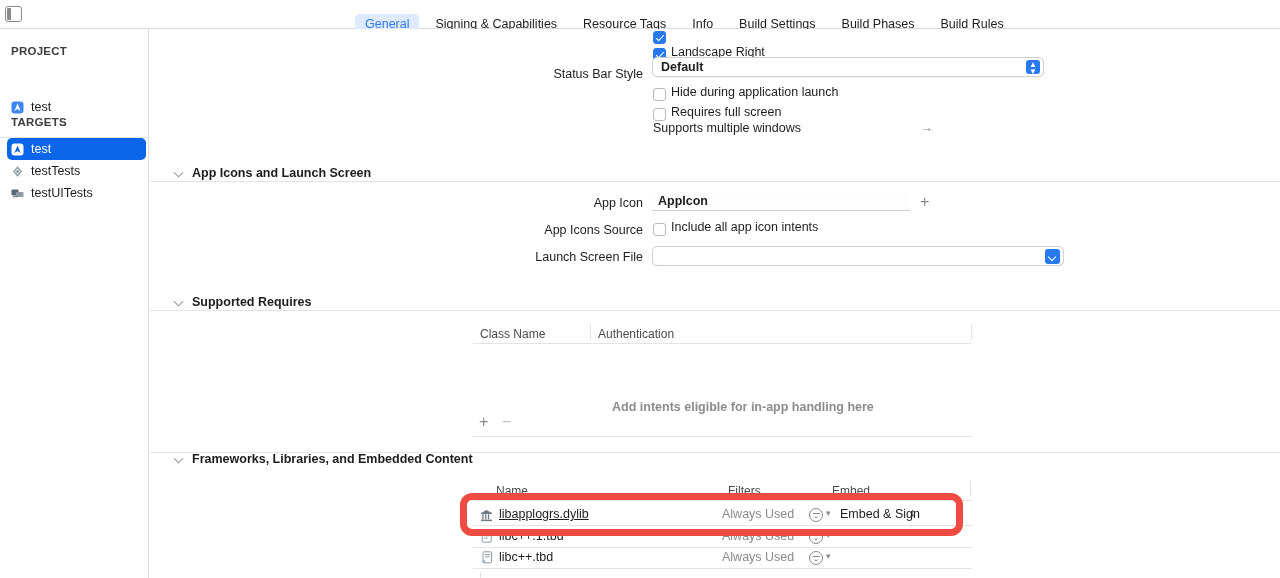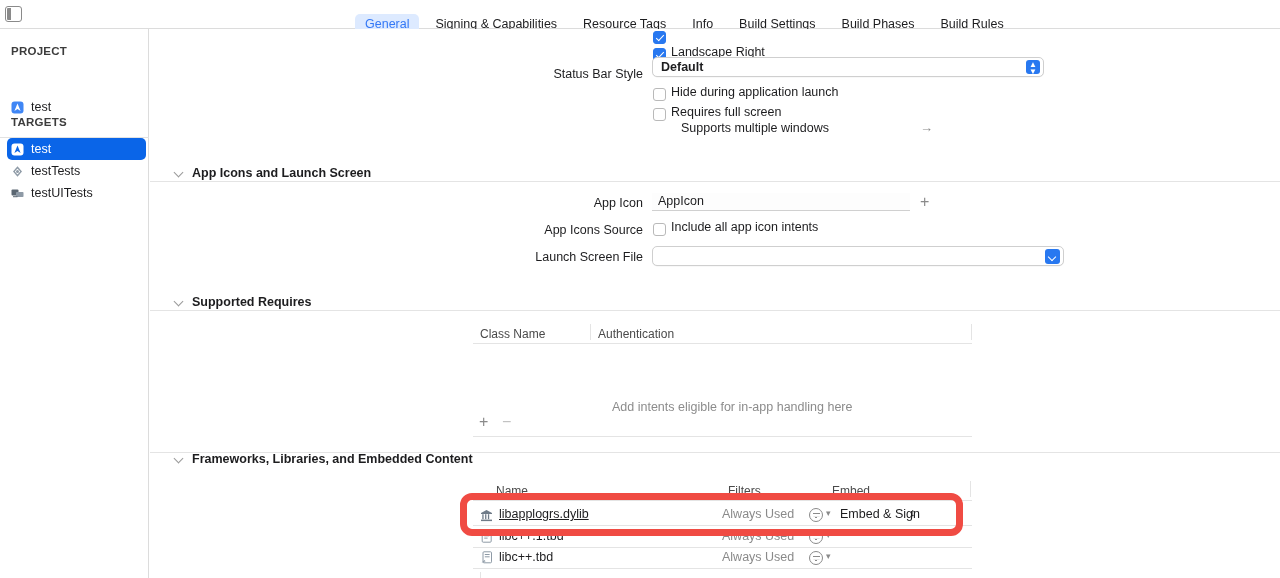--- a/index.html
+++ b/index.html
@@ -195,21 +195,21 @@
 
   .textfield {
     position: absolute;
     height: 18px;
     box-sizing: border-box;
     border-bottom: 1px solid #d0d0d0;
     background: #fdfdfd;
   }
   .textfield .tv {
     position: absolute; left: 6px; top: 1px;
-    font-size: 12.5px; color: #1d1d1f;
+    font-size: 12.5px; color: #1d1d1f; font-weight: bold;
   }
 
   .disclosure {
     position: absolute;
     width: 12px; height: 12px;
   }
   .disclosure::after {
     content: "";
     position: absolute; left: 1px; top: 2px;
     width: 6px; height: 6px;
@@ -384,21 +384,21 @@
           <span class="dn">▼</span>
       </span>
     </div>
 
     <div class="checkbox off" style="left:503px; top:59px;"></div>
     <div class="row-text" style="left:521px; top:56px;">Hide during application launch</div>
 
     <div class="checkbox off" style="left:503px; top:79px;"></div>
     <div class="row-text" style="left:521px; top:76px;">Requires full screen</div>
 
-    <div class="row-text" style="left:503px; top:92px;margin-left:28px;">Supports multiple windows</div>
+    <div class="row-text" style="left:503px; top:92px;">Supports multiple windows</div>
     <div class="arrow-right" style="left:770px; top:91px;">→</div>
 
     <div class="hr" style="top:152px;"></div>
 
     <div class="disclosure" style="left:24px; top:138px;"></div>
     <div class="sec-title" style="left:42px; top:137px;">App Icons and Launch Screen</div>
 
     <div class="row-label" style="left:370px; top:167px; width:123px;">App Icon</div>
     <div class="textfield" style="left:502px; top:164px; width:258px;">
       <span class="tv">AppIcon</span>
@@ -419,21 +419,21 @@
 
     <div class="disclosure" style="left:24px; top:267px;"></div>
     <div class="sec-title" style="left:42px; top:266px;">Supported Requires</div>
 
     <div class="tbl-head" style="left:330px; top:298px;">Class Name</div>
     <div class="tbl-line" style="left:440px; top:295px; width:1px; height:16px;"></div>
     <div class="tbl-head" style="left:448px; top:298px;">Authentication</div>
     <div class="tbl-line" style="left:821px; top:295px; width:1px; height:16px;"></div>
     <div class="tbl-line" style="left:323px; top:314px; width:499px; height:1px;"></div>
 
-    <div class="placeholder-text" style="left:462px; top:371px;">Add intents eligible for in-app handling here</div>
+    <div class="placeholder-text" style="left:462px; top:371px;font-weight:bold;">Add intents eligible for in-app handling here</div>
 
     <div class="tbl-line" style="left:323px; top:407px; width:499px; height:1px;"></div>
 
     <div class="plusminus" style="left:329px; top:385px;">+</div>
     <div class="plusminus" style="left:352px; top:385px; color:#c0c0c0;">−</div>
 
     <div class="hr" style="top:423px;"></div>
 
     <div class="disclosure" style="left:24px; top:424px;"></div>
     <div class="sec-title" style="left:42px; top:423px;">Frameworks, Libraries, and Embedded Content</div>

